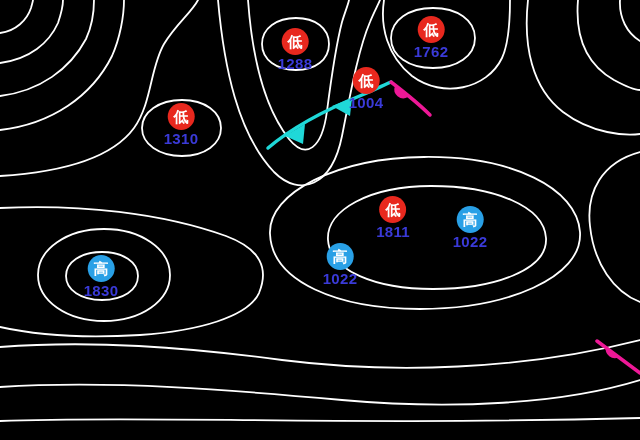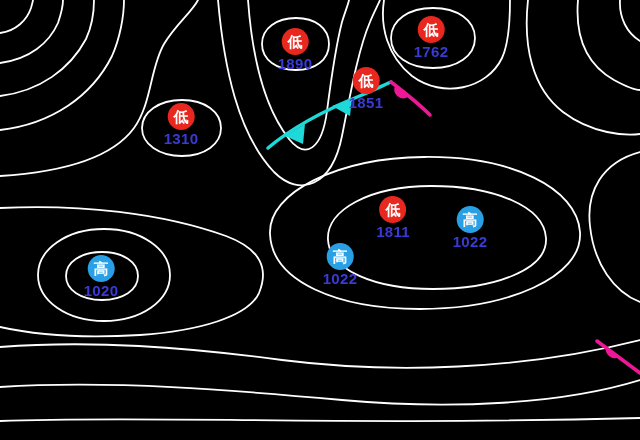--- a/index.html
+++ b/index.html
@@ -87,33 +87,33 @@
       <path class="warm-line" d="M 597,341 L 640,373"></path>
       <path class="warm-barb" d="M 606,347 A 9,9 0 0 0 619,357 Z"></path>
     </g>
   </svg>
 
   <div class="layer" style="width:640px;height:440px">
       <div class="center low" style="left: 295px; top: 42px;">
     <div class="badge">
       <span class="sym">低</span>
     </div>
-    <div class="val">1890</div>
+    <div class="val">1288</div>
   </div>
       <div class="center low" style="left: 431px; top: 30px;">
     <div class="badge">
       <span class="sym">低</span>
     </div>
     <div class="val">1762</div>
   </div>
       <div class="center low" style="left: 366px; top: 81px;">
     <div class="badge">
       <span class="sym">低</span>
     </div>
-    <div class="val">1851</div>
+    <div class="val">1004</div>
   </div>
       <div class="center low" style="left: 181px; top: 117px;">
     <div class="badge">
       <span class="sym">低</span>
     </div>
     <div class="val">1310</div>
   </div>
       <div class="center low" style="left: 393px; top: 210px;">
     <div class="badge">
       <span class="sym">低</span>
@@ -129,16 +129,16 @@
       <div class="center high" style="left: 340px; top: 257px;">
     <div class="badge">
       <span class="sym">高</span>
     </div>
     <div class="val">1022</div>
   </div>
       <div class="center high" style="left: 101px; top: 269px;">
     <div class="badge">
       <span class="sym">高</span>
     </div>
-    <div class="val">1020</div>
+    <div class="val">1830</div>
   </div>
     </div>
 </div>
 
 </body></html>

